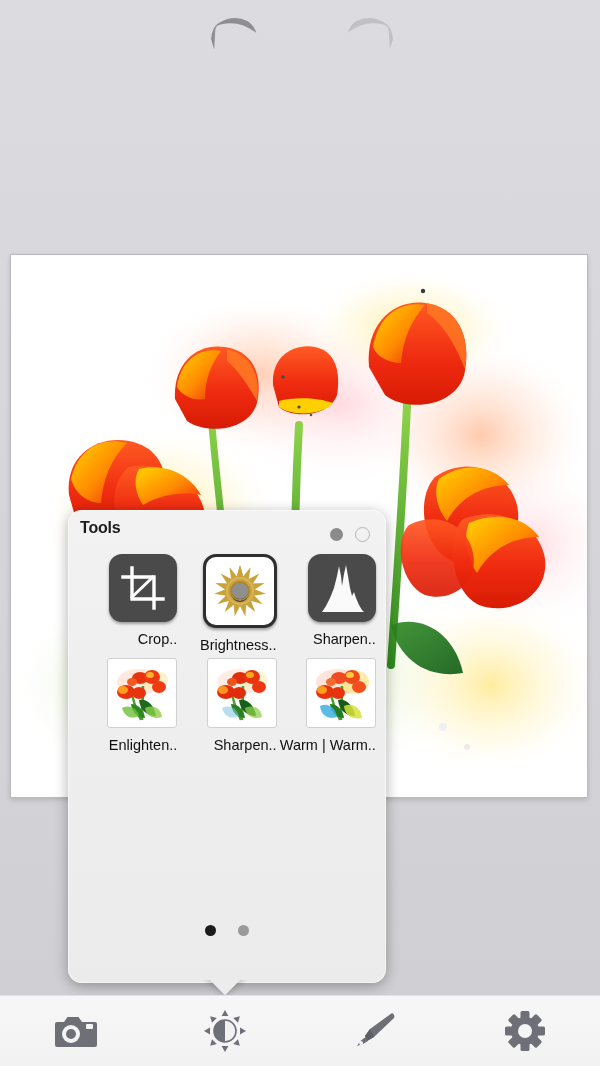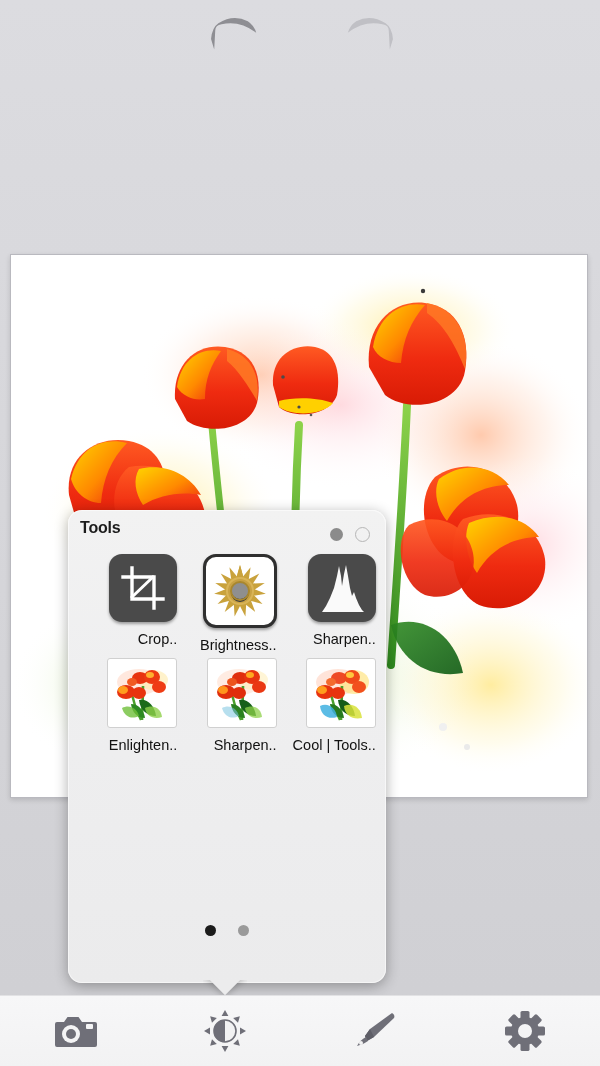--- a/index.html
+++ b/index.html
@@ -455,21 +455,21 @@
             <ellipse cx="17" cy="32" rx="9" ry="7" fill="#e8330f"></ellipse>
             <ellipse cx="14" cy="30" rx="5" ry="4" fill="#ff9d1e"></ellipse>
             <ellipse cx="31" cy="18" rx="8" ry="6" fill="#ee4a26"></ellipse>
             <ellipse cx="44" cy="17" rx="8" ry="7" fill="#f04a1a"></ellipse>
             <ellipse cx="42" cy="15" rx="4" ry="3" fill="#ffc83e"></ellipse>
             <ellipse cx="51" cy="27" rx="7" ry="6" fill="#f2501e"></ellipse>
             <ellipse cx="30" cy="33" rx="7" ry="6" fill="#e8330f"></ellipse>
             <ellipse cx="23" cy="22" rx="5" ry="4" fill="#f36a2e"></ellipse>
           </svg>
         </div>
-        <div class="tool-label">Cool | Tools..</div>
+        <div class="tool-label">Warm | Warm..</div>
       </div>
     </div>
 
     <div class="pager-bottom">
       <span class="bdot on"></span>
       <span class="bdot off"></span>
     </div>
   </div>
 
   <div class="popover-tail"></div>

